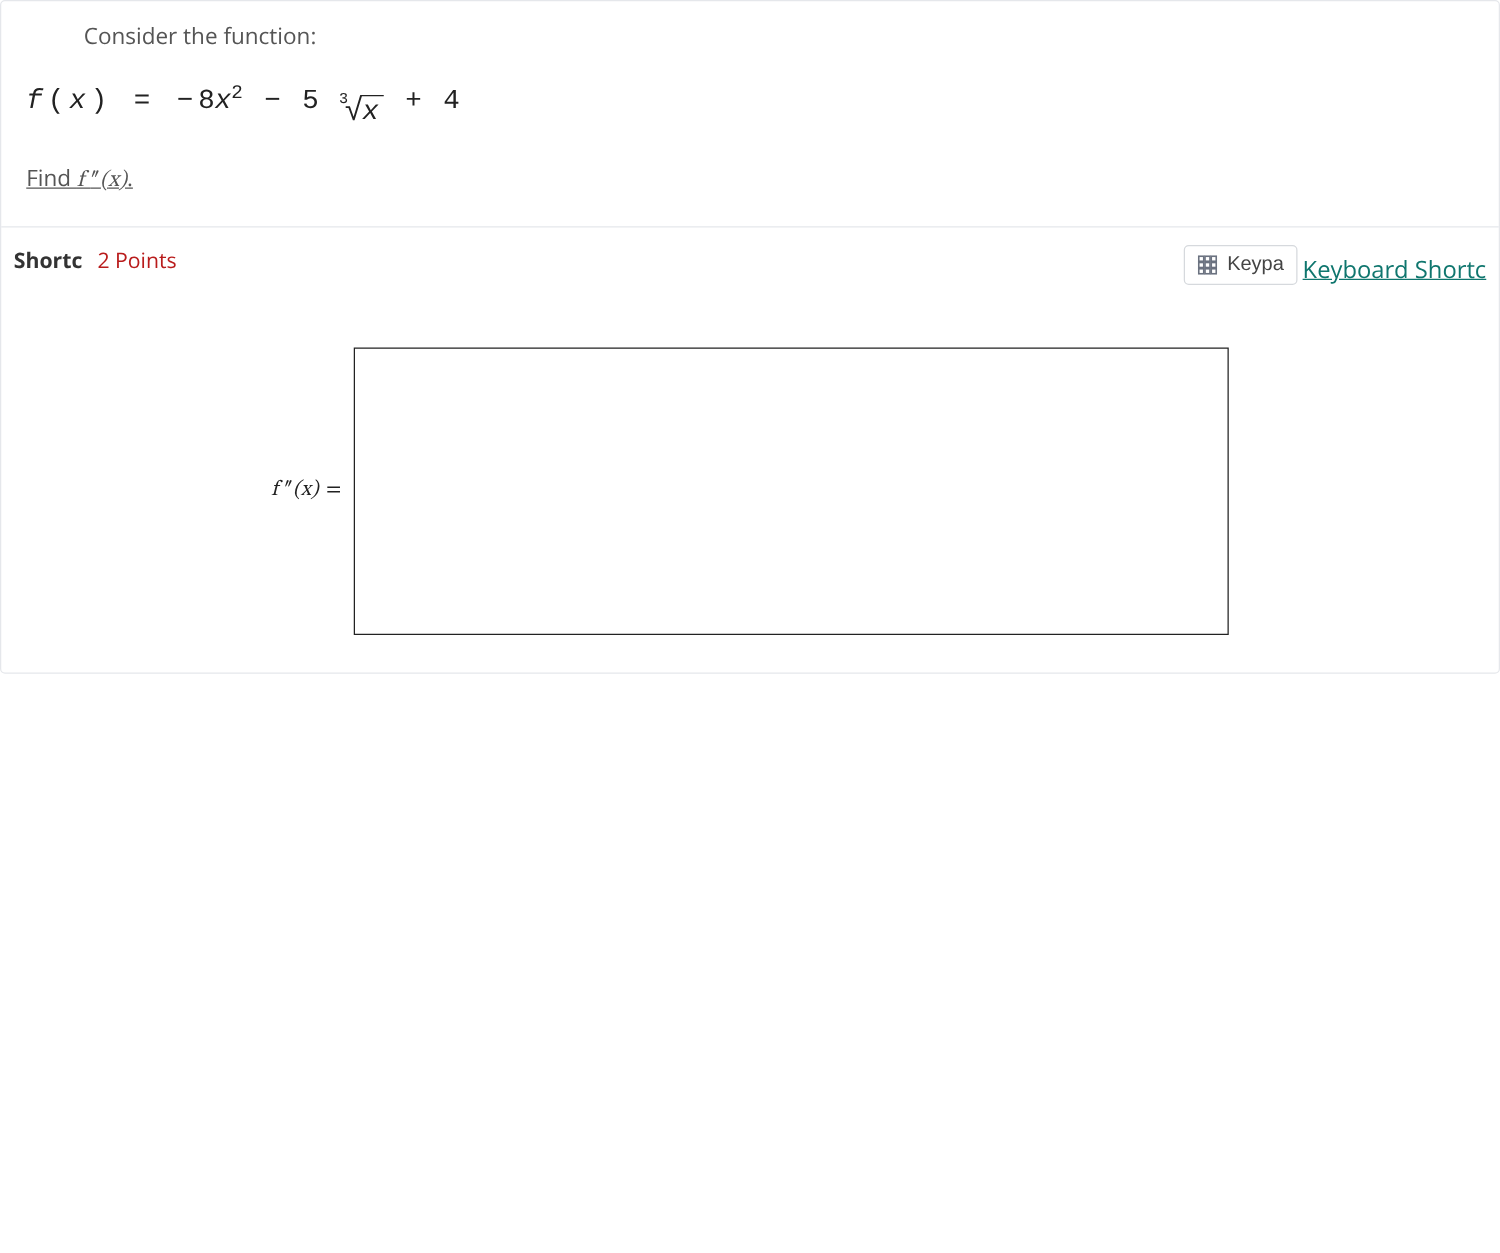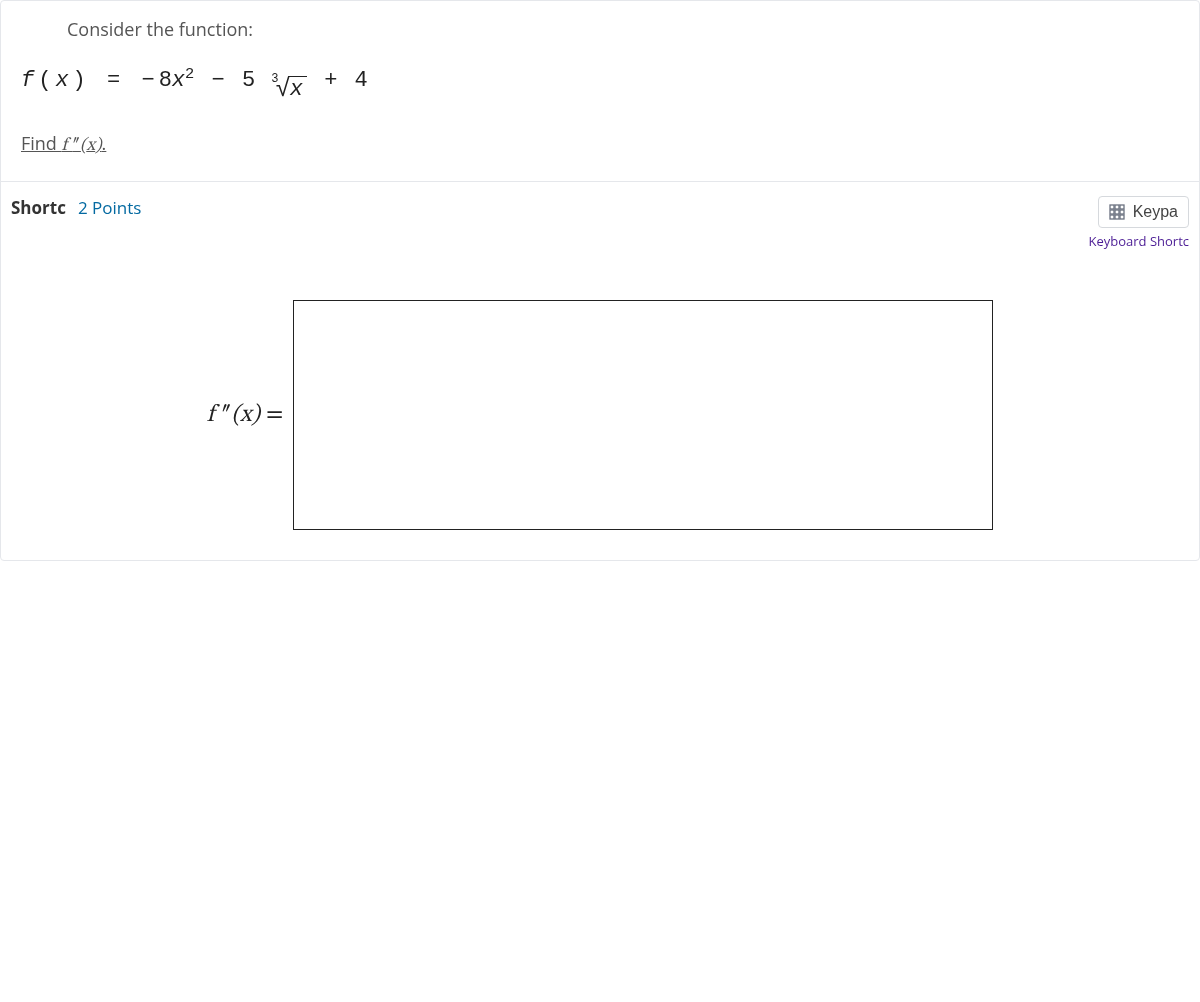--- a/index.html
+++ b/index.html
@@ -80,24 +80,24 @@
     align-items: flex-start;
     width: 100%;
   }
   .answer-left {
     display: flex;
     align-items: baseline;
     gap: 12px;
     font-size: 17px;
   }
   .answer-left .label { font-weight: 700; color: #333; }
-  .answer-left .points { color: #0369a1; }
+  .answer-left .points { color: #b91c1c; }
   .answer-right {
     display: flex;
-    flex-direction: column;
+    flex-direction: row;
     align-items: flex-end;
     gap: 4px;
   }
   .keypad-btn {
     display: inline-flex;
     align-items: center;
     gap: 8px;
     border: 1px solid #d6d9dd;
     border-radius: 4px;
     background: #fff;
@@ -105,35 +105,36 @@
     color: #444;
     padding: 6px 10px;
     cursor: pointer;
   }
   .keypad-btn .grid-icon {
     width: 16px; height: 16px;
     display: inline-block;
   }
   .keypad-btn svg rect { fill: none; stroke: #6b7280; stroke-width: 1.3; }
   .shortcut-link {
-    color: #4c1d95;
-    font-size: 13px;
+    color: #0f766e;
+    font-size: 19px;
     cursor: pointer;
+    text-decoration: underline;
   }
   .input-area {
     margin-top: 50px;
     display: flex;
     align-items: center;
     justify-content: center;
     gap: 10px;
     width: 100%;
   }
   .lhs {
     font-family: "Cambria Math","STIX Two Math","Latin Modern Math",serif;
-    font-size: 24px;
+    font-size: 17px;
     font-style: italic;
     color: #222;
     white-space: nowrap;
   }
   .lhs .prime { font-style: normal; }
   .lhs .eq { font-style: normal; padding-left: 6px; }
   .answer-box {
     width: 700px;
     height: 230px;
     border: 1.5px solid #222;

